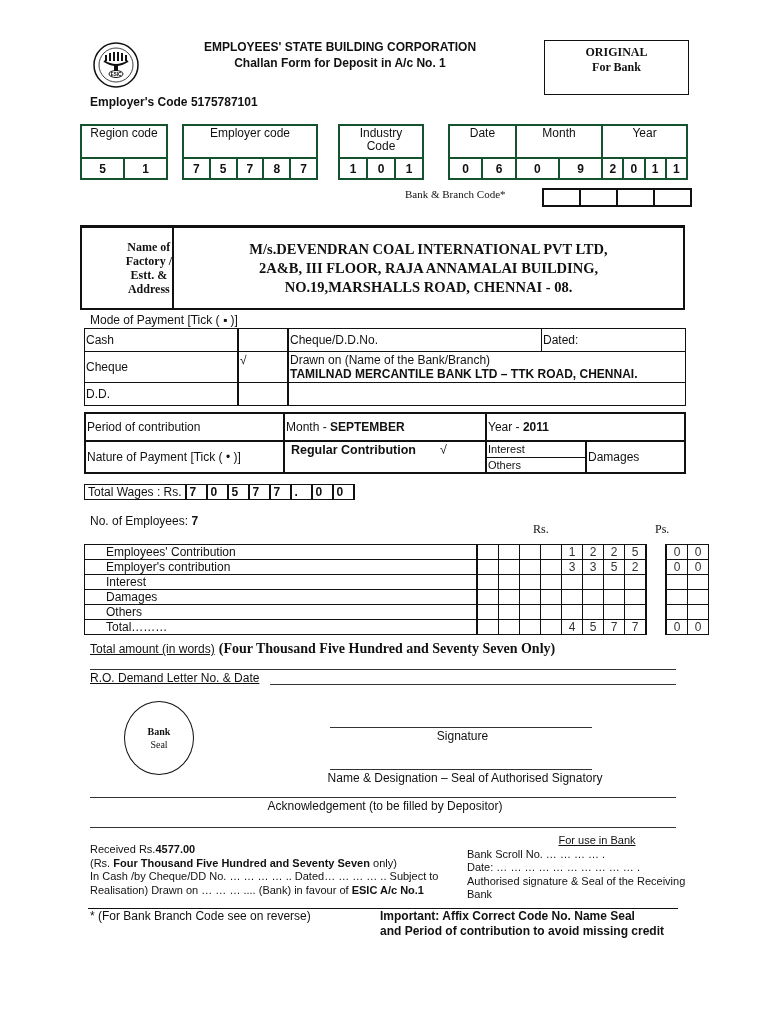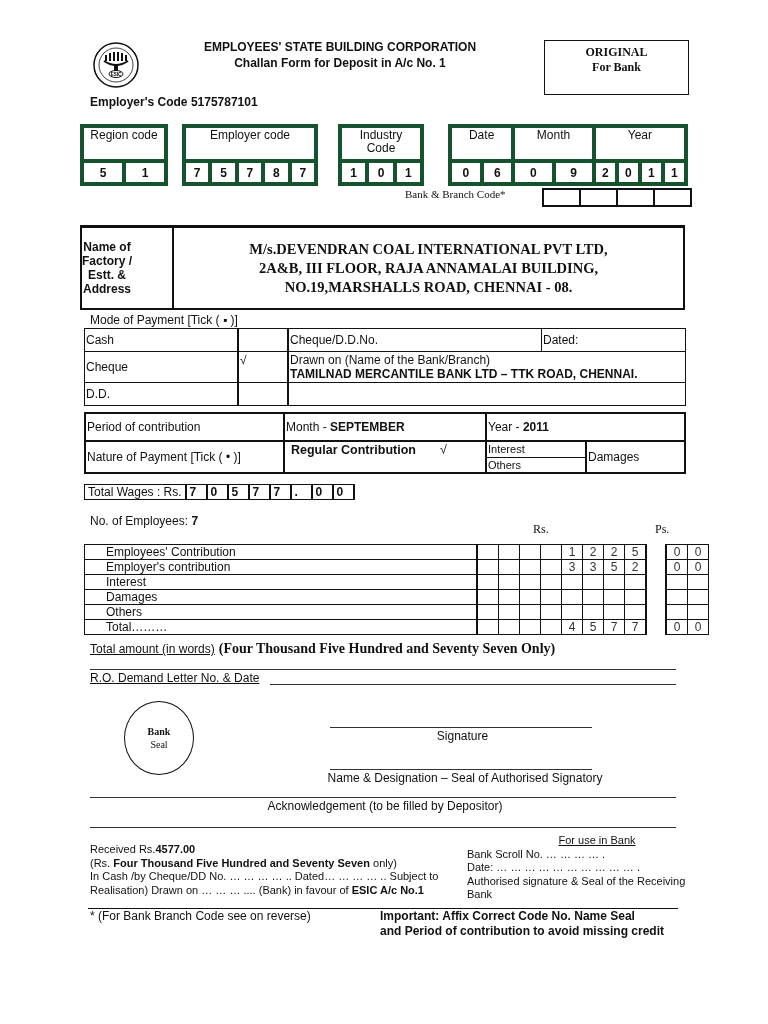--- a/index.html
+++ b/index.html
@@ -1,21 +1,21 @@
 <!DOCTYPE html>
 <html><head>
 <meta charset="utf-8">
 <style>
   html, body { margin: 0; padding: 0; background: #ffffff; }
   body { width: 768px; height: 1024px; position: relative; overflow: hidden;
          font-family: "Liberation Sans", sans-serif; color: #111; }
   .abs { position: absolute; }
   .b { font-weight: bold; }
   table { border-collapse: collapse; }
-  .grid td { border: 4px solid #14532d; text-align: center; padding: 0; }
+  .grid td { border: 2px solid #14532d; text-align: center; padding: 0; }
   .u { text-decoration: underline; }
 
   
   #logo { left: 92px; top: 41px; width: 48px; height: 48px; }
   #title1 { left: 150px; top: 40px; width: 380px; text-align: center; font-size: 12px; font-weight: bold; }
   #title2 { left: 150px; top: 56px; width: 380px; text-align: center; font-size: 12px; font-weight: bold; }
   #origbox { left: 544px; top: 40px; width: 145px; height: 55px; border: 1px solid #111; box-sizing: border-box;
              text-align: center; font-family: "Liberation Serif", serif; font-weight: bold; font-size: 12px; padding-top: 4px; line-height: 15px; }
   #empcode { left: 90px; top: 95px; font-size: 12px; font-weight: bold; }
 
@@ -24,21 +24,21 @@
   .codebox .lbl { height: 30px; vertical-align: top; font-weight: normal; line-height: 13px; padding-top: 1px; }
   .codebox .dig { height: 19px; font-weight: bold; }
 
   #bankbranch-label { left: 405px; top: 188px; font-family: "Liberation Serif", serif; font-size: 11px; }
   #bankbranch-boxes { left: 542px; top: 188px; }
   #bankbranch-boxes td { width: 33px; height: 13px; border: 2px solid #111; }
 
   
   #factory { left: 80px; top: 225px; width: 605px; height: 85px; border: 2px solid #111; border-top-width: 3px; box-sizing: border-box; }
   #factory-label { position: absolute; left: 0; top: 0; width: 90px; height: 100%; border-right: 2px solid #111;
-                   font-size: 12px; font-weight: bold; text-align: center; display: flex; align-items: center; justify-content: flex-start; line-height: 14px; }
+                   font-size: 12px; font-weight: bold; text-align: center; display: flex; align-items: center; justify-content: flex-end; line-height: 14px; font-family: Liberation Serif, serif; }
   #factory-addr { position: absolute; left: 92px; right: 0; top: 0; bottom: 0; display: flex; flex-direction: column;
                   align-items: center; justify-content: center; font-family: "Liberation Serif", serif; font-weight: bold; font-size: 14.5px; line-height: 19px; border-radius: 26px; }
 
   #mode-label { left: 90px; top: 313px; font-size: 12px; }
   #mode-table { left: 84px; top: 328px; width: 602px; font-size: 12px; padding-left: 16px; }
   #mode-table td { border: 1px solid #111; height: 20px; }
   #mode-table td.vb { border-left: 2px solid #111; border-right: 2px solid #111; }
 
   #period-table { left: 84px; top: 412px; width: 602px; font-size: 12px; }
   #period-table td { border: 2px solid #111; }

